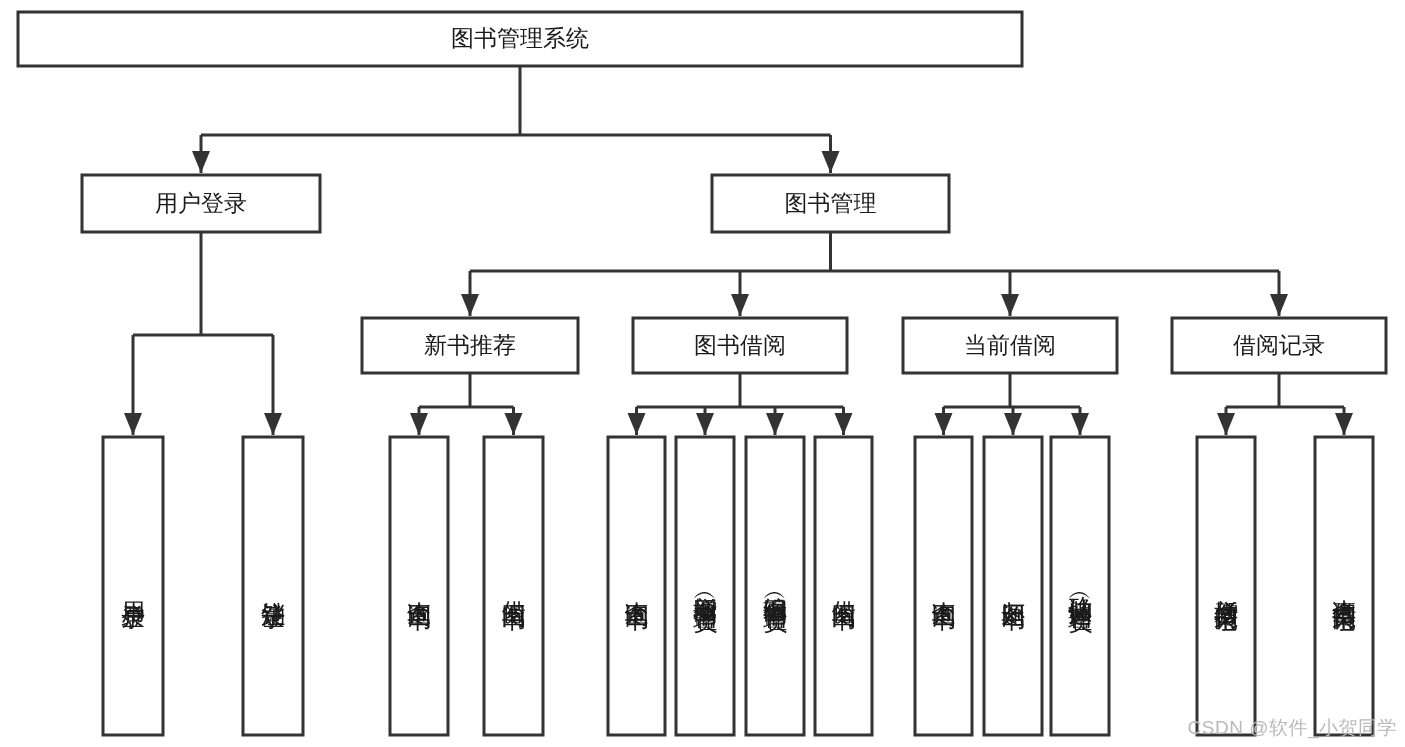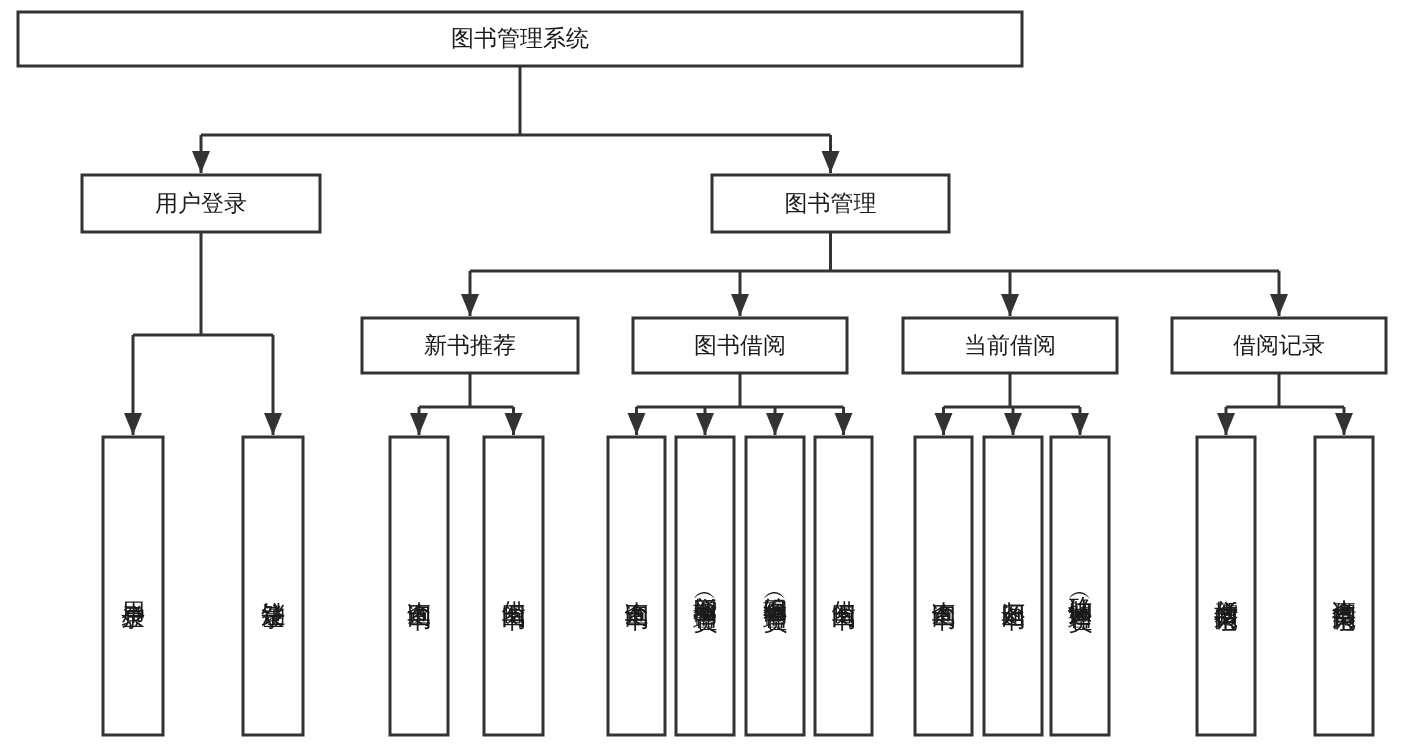--- a/index.html
+++ b/index.html
@@ -207,13 +207,14 @@
         <span class="leaf-label">确认归还（管理员）</span>
       </div>
       <div class="leaf-label-wrap" style="left: 1197px; top: 437px; width: 58px; height: 298px;">
         <span class="leaf-label">新增借阅记录</span>
       </div>
       <div class="leaf-label-wrap" style="left: 1315px; top: 437px; width: 58px; height: 298px;">
         <span class="leaf-label">查询借阅记录</span>
       </div>
     </div>
 
+  <div class="watermark">CSDN @软件_小贺同学</div>
 </div>
 
 </body></html>

